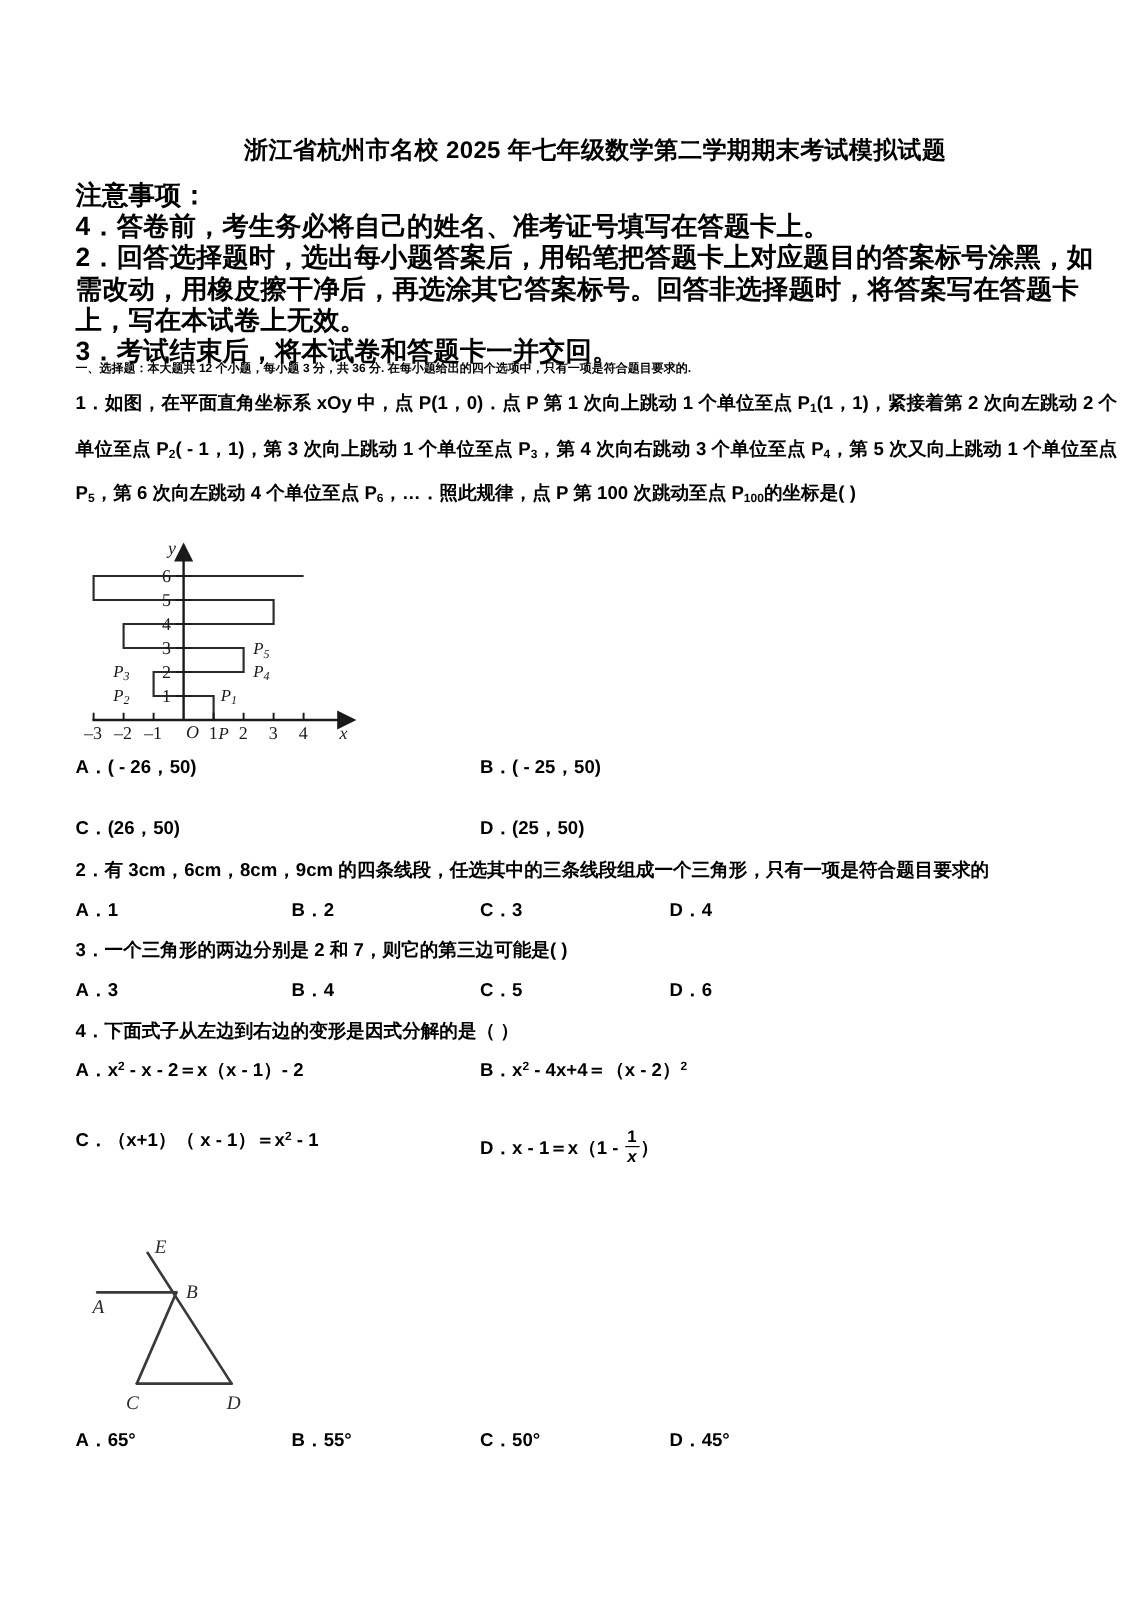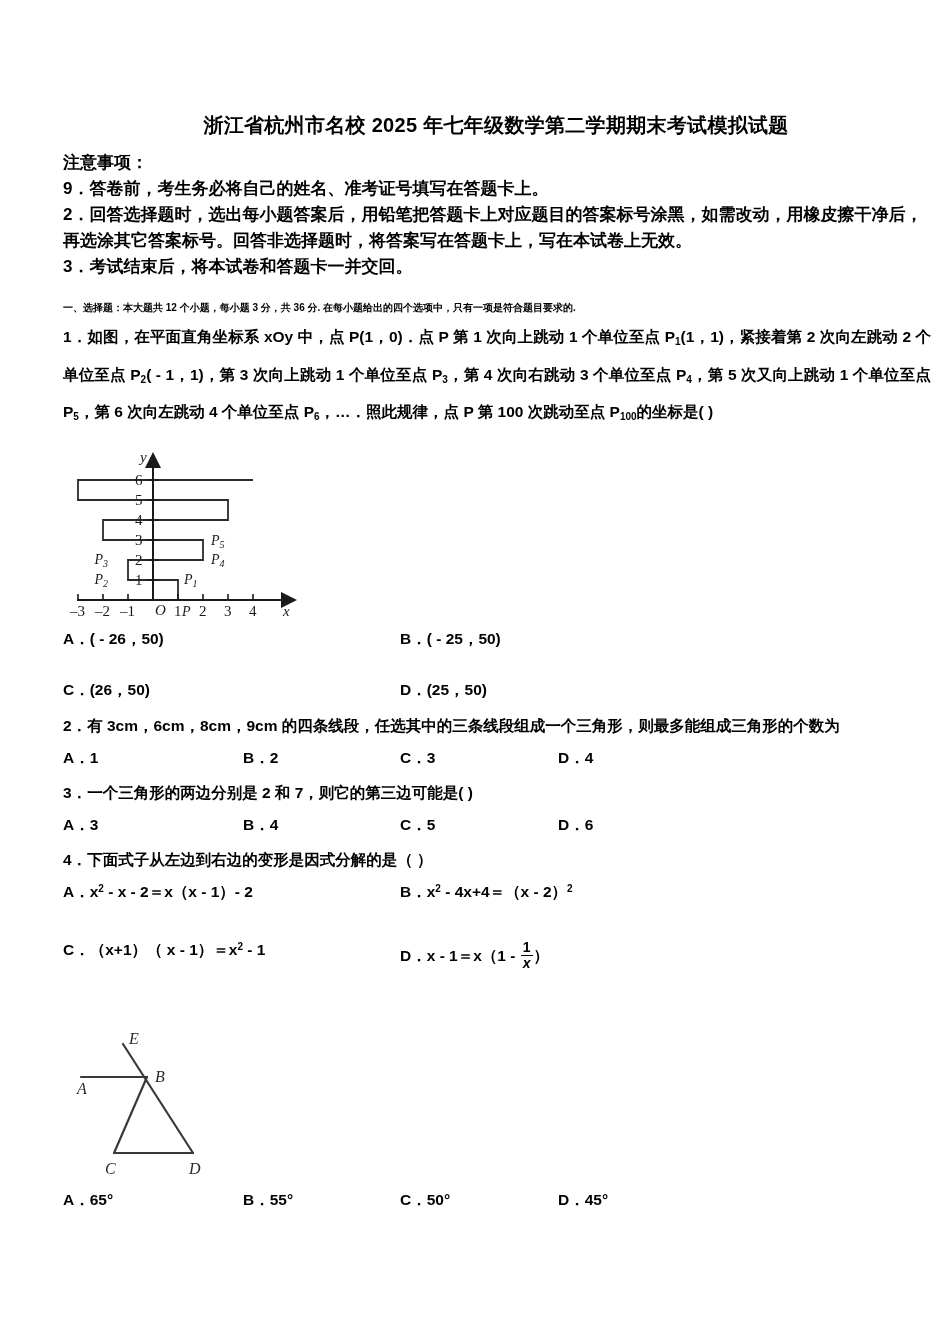--- a/index.html
+++ b/index.html
@@ -29,21 +29,21 @@
     font-family: "Liberation Sans", "DejaVu Sans", sans-serif;
     letter-spacing: 0.3px;
   }
   .notice-block {
     position: absolute;
     left: 42px;
     top: 150px;
     width: 866px;
   }
   .notice-line {
-    font-size: 17px;
+    font-size: 22px;
     font-weight: bold;
     line-height: 26px;
     font-family: "Liberation Sans", "DejaVu Sans", sans-serif;
     white-space: nowrap;
   }
   .notice-line.wrap { white-space: normal; }
 
   .section-head {
     position: absolute;
     left: 42px;
@@ -116,21 +116,21 @@
 </style>
 </head>
 <body>
 
 <div class="page">
 
   <div class="doc-title">浙江省杭州市名校 2025 年七年级数学第二学期期末考试模拟试题</div>
 
   <div class="notice-block">
     <div class="notice-line">注意事项：</div>
-    <div class="notice-line">9．答卷前，考生务必将自己的姓名、准考证号填写在答题卡上。</div>
+    <div class="notice-line">4．答卷前，考生务必将自己的姓名、准考证号填写在答题卡上。</div>
     <div class="notice-line wrap">2．回答选择题时，选出每小题答案后，用铅笔把答题卡上对应题目的答案标号涂黑，如需改动，用橡皮擦干净后，再选涂其它答案标号。回答非选择题时，将答案写在答题卡上，写在本试卷上无效。</div>
     <div class="notice-line">3．考试结束后，将本试卷和答题卡一并交回。</div>
   </div>
 
   <div class="section-head">一、选择题：本大题共 12 个小题，每小题 3 分，共 36 分. 在每小题给出的四个选项中，只有一项是符合题目要求的.</div>
 
   <div class="q1-body"><span>1．</span><span>如图，在平面直角坐标系 xOy 中，点 P(1，0)．点 P 第 1 次向上跳动 1 个单位至点 P</span><sub>1</sub><span>(1，1)，紧接着第 2 次向左跳动 2 个单位至点 P</span><sub>2</sub><span>( - 1，1)，第 3 次向上跳动 1 个单位至点 P</span><sub>3</sub><span>，第 4 次向右跳动 3 个单位至点 P</span><sub>4</sub><span>，第 5 次又向上跳动 1 个单位至点 P</span><sub>5</sub><span>，第 6 次向左跳动 4 个单位至点 P</span><sub>6</sub><span>，…．照此规律，点 P 第 100 次跳动至点 P</span><sub>100</sub><span>的坐标是(  )</span></div>
 
   <div class="fig" style="left:34px; top:432px;">
     <svg width="250" height="185" viewBox="0 0 250 185">
@@ -201,21 +201,21 @@
 
   <div class="optrow" style="top:629px;">
     <span class="opt w0"><span>A．</span><span>( - 26，50)</span></span>
     <span class="opt w1"><span>B．</span><span>( - 25，50)</span></span>
   </div>
   <div class="optrow" style="top:680px;">
     <span class="opt w0"><span>C．</span><span>(26，50)</span></span>
     <span class="opt w1"><span>D．</span><span>(25，50)</span></span>
   </div>
 
-  <div class="qline" style="top:715px;"><span>2．</span><span>有 3cm，6cm，8cm，9cm 的四条线段，任选其中的三条线段组成一个三角形，则最多能组成三角形的个数为</span></div>
+  <div class="qline" style="top:715px;"><span>2．</span><span>有 3cm，6cm，8cm，9cm 的四条线段，任选其中的三条线段组成一个三角形，只有一项是符合题目要求的</span></div>
   <div class="optrow" style="top:748px;">
     <span class="opt c0"><span>A．</span><span>1</span></span>
     <span class="opt c1"><span>B．</span><span>2</span></span>
     <span class="opt c2"><span>C．</span><span>3</span></span>
     <span class="opt c3"><span>D．</span><span>4</span></span>
   </div>
 
   <div class="qline" style="top:782px;text-align:center;"><span>3．</span><span>一个三角形的两边分别是 2 和 7，则它的第三边可能是(      )</span></div>
   <div class="optrow" style="top:815px;">
     <span class="opt c0"><span>A．</span><span>3</span></span>

